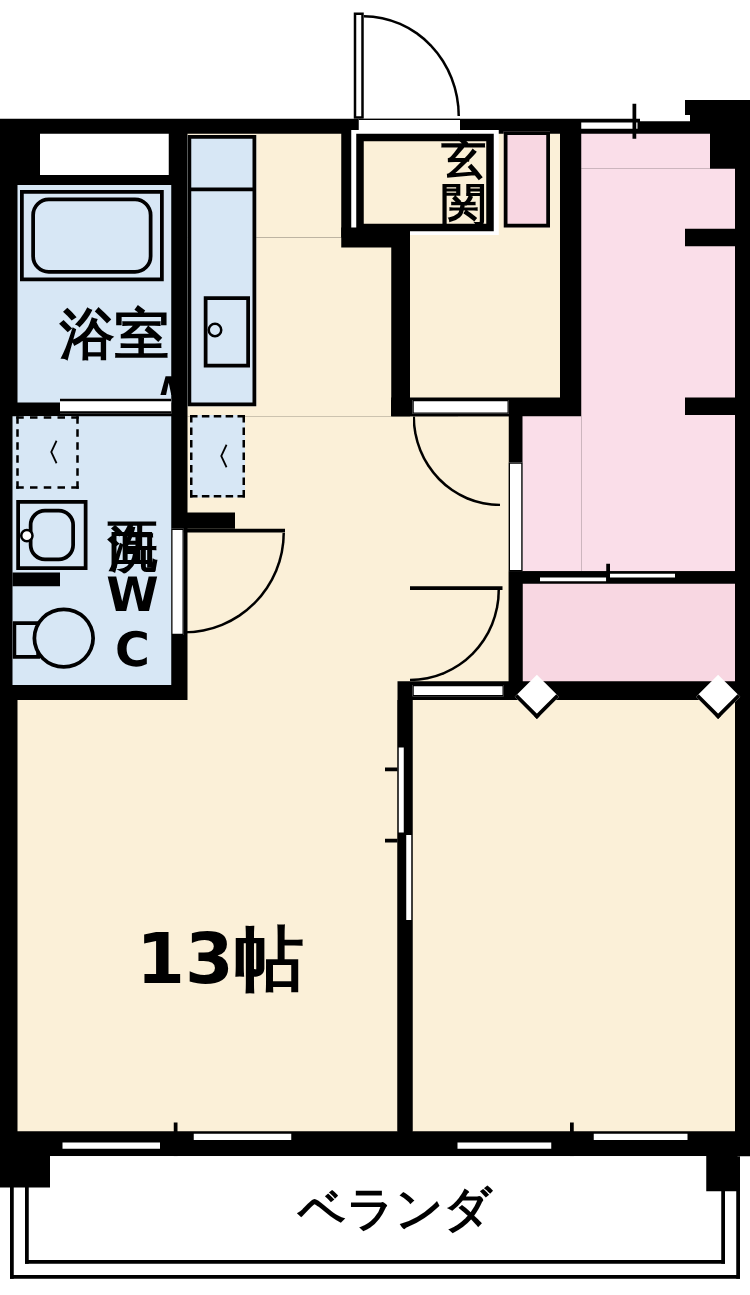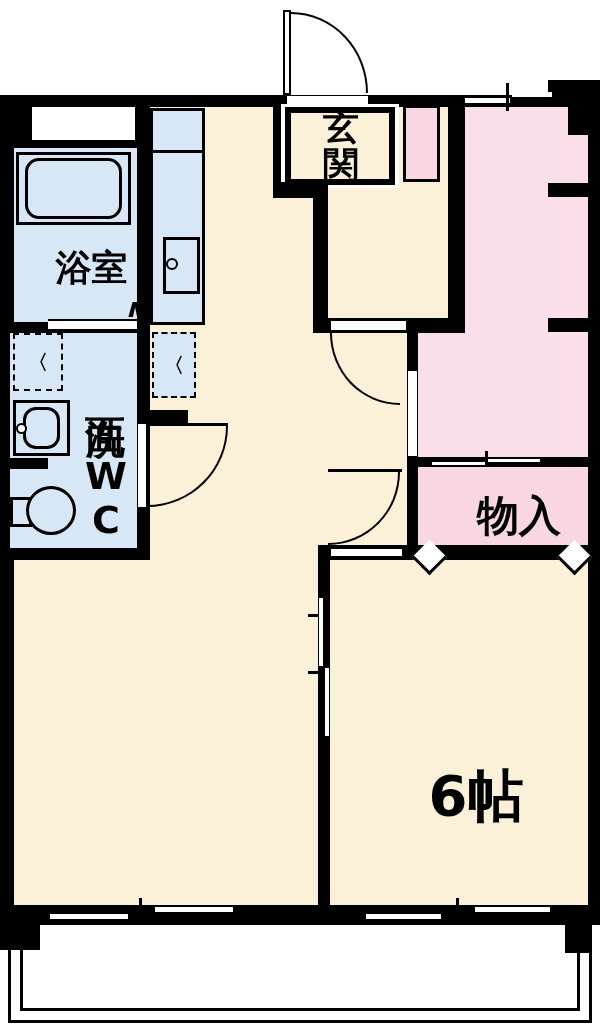--- a/index.html
+++ b/index.html
@@ -7,21 +7,21 @@
     position:relative;width:600px;height:1036px;background:#ffffff;overflow:hidden;
     font-family:"DejaVu Sans","Liberation Sans",sans-serif;color:#000;
   }
   .abs{position:absolute;box-sizing:border-box;}
   .black{background:#000;}
   .cream{background:#FBF0D8;}
   .blue{background:#D7E7F5;}
   .pink{background:#F8D7E2;}
   .pink2{background:#FADEE9;}
   .white{background:#fff;}
-  .lbl{display:flex;align-items:center;justify-content:center;text-align:left;line-height:1.05;font-weight:600;padding-left:32px;}
+  .lbl{display:flex;align-items:center;justify-content:center;text-align:right;line-height:1.05;font-weight:600;padding-left:32px;}
   .vert{writing-mode:vertical-rl;text-orientation:upright;display:flex;align-items:center;justify-content:center;font-weight:600;}
   .arc{position:absolute;box-sizing:border-box;border:0 solid #000;background:transparent;}
   .dashedbox{border:2px dashed #000;display:flex;align-items:center;justify-content:center;font-size:20px;font-weight:600;}
   .vmark{position:absolute;background:#fff;border:3px solid #000;border-top:none;border-left:none;transform:rotate(45deg);}
 </style>
 </head>
 <body>
 
 <div id="plan">
 
@@ -32,21 +32,21 @@
   <div class="abs cream" style="left:150px;top:190px;width:163px;height:143px;"></div>
   <div class="abs cream" style="left:287px;top:107px;width:161px;height:213px;"></div>
   <div class="abs cream" style="left:150px;top:333px;width:257px;height:227px;"></div>
   <div class="abs cream" style="left:14px;top:560px;width:304px;height:345px;"></div>
   <div class="abs cream" style="left:330px;top:560px;width:258px;height:345px;"></div>
 
   <div class="abs white" style="left:32px;top:107px;width:103px;height:33px;"></div>
   <div class="abs blue" style="left:14px;top:148px;width:123px;height:174px;"></div>
   <div class="abs" style="left:16px;top:152px;width:115px;height:73px;border:3px solid #000;"></div>
   <div class="abs" style="left:25px;top:158px;width:97px;height:61px;border:3px solid #000;border-radius:14px;"></div>
-  <div class="abs lbl" style="left:14px;top:238px;width:123px;height:60px;font-size:36px;">浴室</div>
+  <div class="abs lbl" style="left:14px;top:238px;width:123px;height:60px;font-size:44px;">浴室</div>
   <div class="abs white" style="left:48px;top:319px;width:89px;height:12px;border-top:2px solid #000;border-bottom:2px solid #000;"></div>
   <div class="abs lbl" style="left:100px;top:296px;width:38px;height:26px;font-size:26px;font-weight:700;">∧</div>
 
   <div class="abs blue" style="left:10px;top:333px;width:127px;height:215px;"></div>
   <div class="abs blue dashedbox" style="left:13px;top:333px;width:50px;height:58px;">〈</div>
   <div class="abs vert" style="left:82px;top:336px;width:48px;height:100px;font-size:40px;">洗面</div>
   <div class="abs" style="left:13px;top:400px;width:57px;height:56px;border:3px solid #000;"></div>
   <div class="abs" style="left:23px;top:407px;width:37px;height:42px;border:3px solid #000;border-radius:13px;"></div>
   <div class="abs white" style="left:16px;top:423px;width:11px;height:11px;border:2px solid #000;border-radius:50%;"></div>
   <div class="abs black" style="left:10px;top:458px;width:38px;height:11px;"></div>
@@ -89,42 +89,42 @@
   <div class="abs white" style="left:465px;top:98px;width:45px;height:5px;"></div>
   <div class="abs white" style="left:512px;top:92px;width:40px;height:5px;"></div>
   <div class="abs black" style="left:506px;top:83px;width:3px;height:28px;"></div>
 
   <div class="abs black" style="left:418px;top:457px;width:170px;height:10px;"></div>
   <div class="abs white" style="left:432px;top:462px;width:53px;height:3px;"></div>
   <div class="abs white" style="left:487px;top:459px;width:53px;height:3px;"></div>
   <div class="abs black" style="left:485px;top:451px;width:3px;height:22px;"></div>
   <div class="abs pink" style="left:418px;top:467px;width:170px;height:81px;"></div>
   <div class="abs black" style="left:407px;top:457px;width:11px;height:103px;"></div>
-  <div class="abs lbl" style="left:433px;top:490px;width:140px;height:52px;font-size:42px;">物入</div>
 
   <div class="abs black" style="left:318px;top:545px;width:282px;height:15px;"></div>
   <div class="abs white" style="left:330px;top:548px;width:73px;height:9px;border:1px solid #000;"></div>
   <div class="abs black" style="left:328px;top:469px;width:74px;height:3px;"></div>
   <div class="arc" style="left:328px;top:472px;width:72px;height:73px;border-right:2px solid #000;border-bottom:2px solid #000;border-bottom-right-radius:100% 100%;"></div>
   <div class="vmark" style="left:417px;top:545px;width:22px;height:22px;"></div>
   <div class="vmark" style="left:562px;top:545px;width:22px;height:22px;"></div>
 
   <div class="abs black" style="left:318px;top:560px;width:12px;height:345px;"></div>
   <div class="abs white" style="left:319px;top:598px;width:4px;height:68px;"></div>
   <div class="abs white" style="left:325px;top:668px;width:4px;height:68px;"></div>
   <div class="abs black" style="left:308px;top:614px;width:10px;height:3px;"></div>
   <div class="abs black" style="left:308px;top:671px;width:10px;height:3px;"></div>
 
-  <div class="abs lbl" style="left:350px;top:758px;width:220px;height:76px;font-size:56px;">6帖</div>
+  <div class="abs lbl" style="left:40px;top:732px;width:240px;height:72px;font-size:56px;">13帖</div>
 
   <div class="abs white" style="left:50px;top:914px;width:78px;height:5px;"></div>
   <div class="abs white" style="left:155px;top:907px;width:78px;height:5px;"></div>
   <div class="abs black" style="left:139px;top:898px;width:3px;height:32px;"></div>
   <div class="abs white" style="left:366px;top:914px;width:75px;height:5px;"></div>
   <div class="abs white" style="left:475px;top:907px;width:75px;height:5px;"></div>
   <div class="abs black" style="left:456px;top:898px;width:3px;height:32px;"></div>
 
   <div class="abs white" style="left:8px;top:925px;width:584px;height:98px;border:3px solid #000;border-top:none;"></div>
   <div class="abs white" style="left:20px;top:925px;width:560px;height:86px;border:3px solid #000;border-top:none;"></div>
   <div class="abs black" style="left:0;top:912px;width:40px;height:38px;"></div>
   <div class="abs black" style="left:565px;top:922px;width:25px;height:31px;"></div>
+  <div class="abs lbl" style="left:150px;top:942px;width:300px;height:52px;font-size:38px;">ベランダ</div>
 
 </div>
 
 </body></html>

